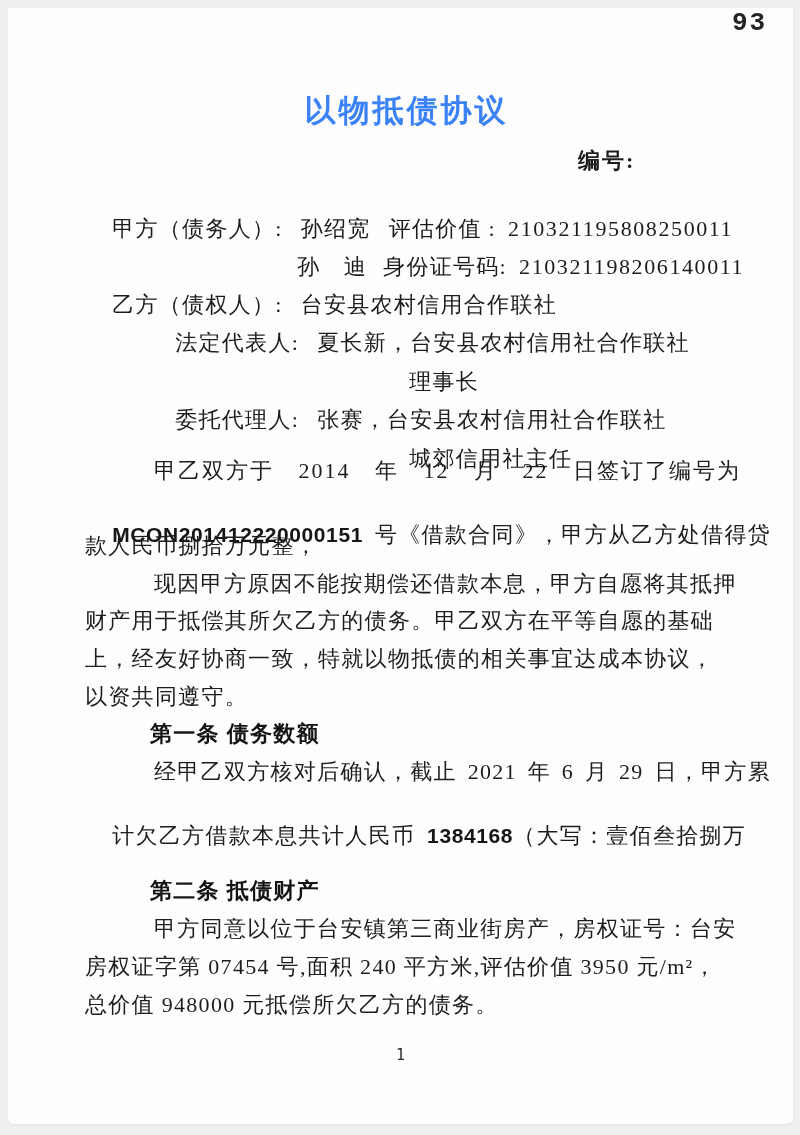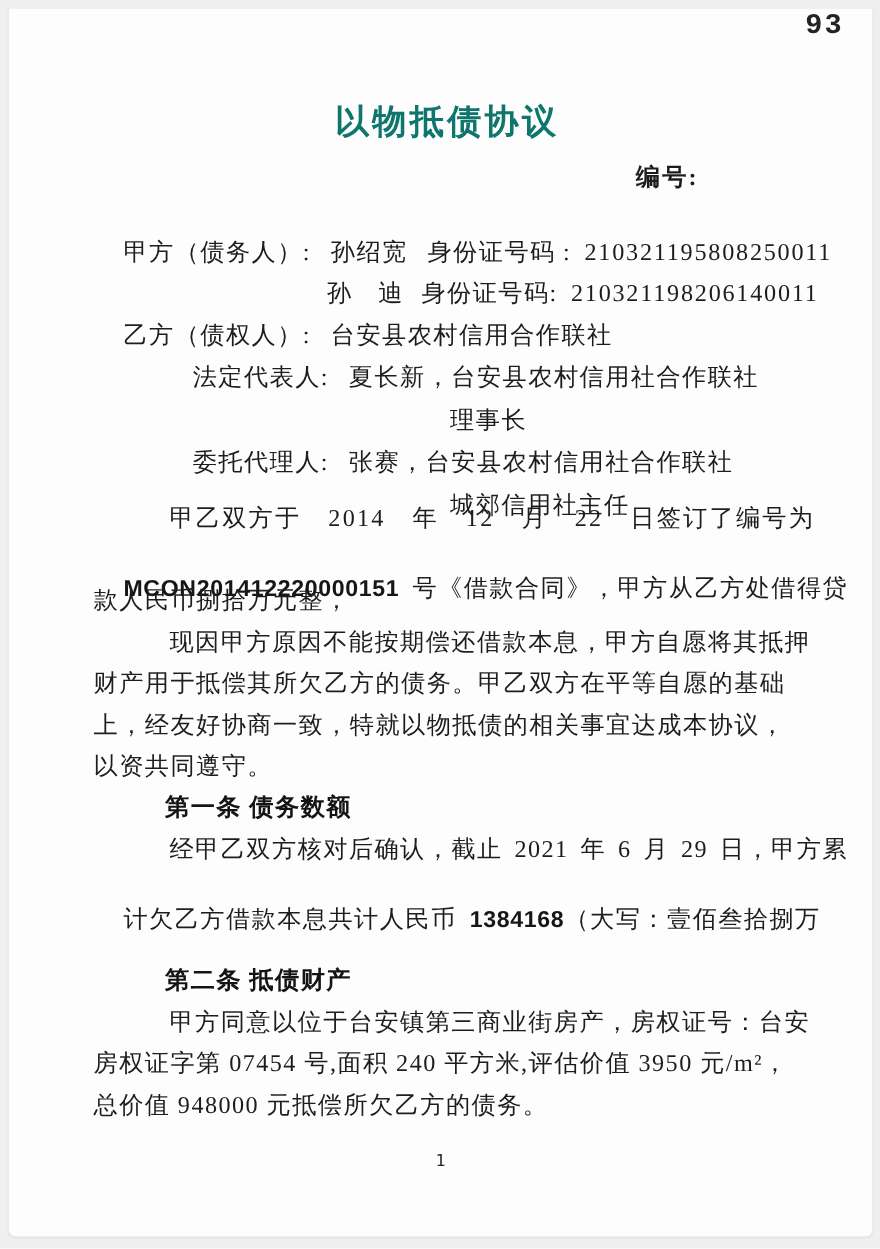--- a/index.html
+++ b/index.html
@@ -19,21 +19,21 @@
   }
   .stamp{
     position:absolute;left:724px;top:0px;
     font-family:Liberation Mono, monospace;
     font-size:26px;font-weight:600;color:#242424;letter-spacing:2px;
   }
   .title{
     position:absolute;left:0;top:82px;width:100%;
     text-align:center;
     font-family:"Liberation Sans","DejaVu Sans",sans-serif;
-    font-size:31px;font-weight:700;color:#0f766e;letter-spacing:3px;
+    font-size:31px;font-weight:700;color:#3b82f6;letter-spacing:3px;
     text-indent:12px;
   }
   .doc-number{
     position:absolute;left:570px;top:138px;
     font-size:22px;font-weight:600;color:#1d1d1d;letter-spacing:2px;
   }
   .ln{
     position:absolute;
     font-size:22px;color:#1d1d1d;letter-spacing:1.3px;
     white-space:pre;
@@ -60,21 +60,21 @@
 
 <div class="page">
 
   <div class="stamp">93</div>
 
   <div class="title">以物抵债协议</div>
 
   <div class="doc-number">编号:</div>
 
   <div class="ln" style="left:77px;top:180px;">
-    <span>甲方（债务人）:</span><span class="gap-m">孙绍宽</span><span class="gap-m">身份证号码 :</span><span class="gap-s num">210321195808250011</span>
+    <span>甲方（债务人）:</span><span class="gap-m">孙绍宽</span><span class="gap-m">评估价值 :</span><span class="gap-s num">210321195808250011</span>
   </div>
 
   <div class="ln" style="left:262px;top:218px;">
     <span>孙　迪</span><span class="gap-l">身份证号码:</span><span class="gap-s num">210321198206140011</span>
   </div>
 
   <div class="ln" style="left:77px;top:256px;">
     <span>乙方（债权人）:</span><span class="gap-m">台安县农村信用合作联社</span>
   </div>
 

